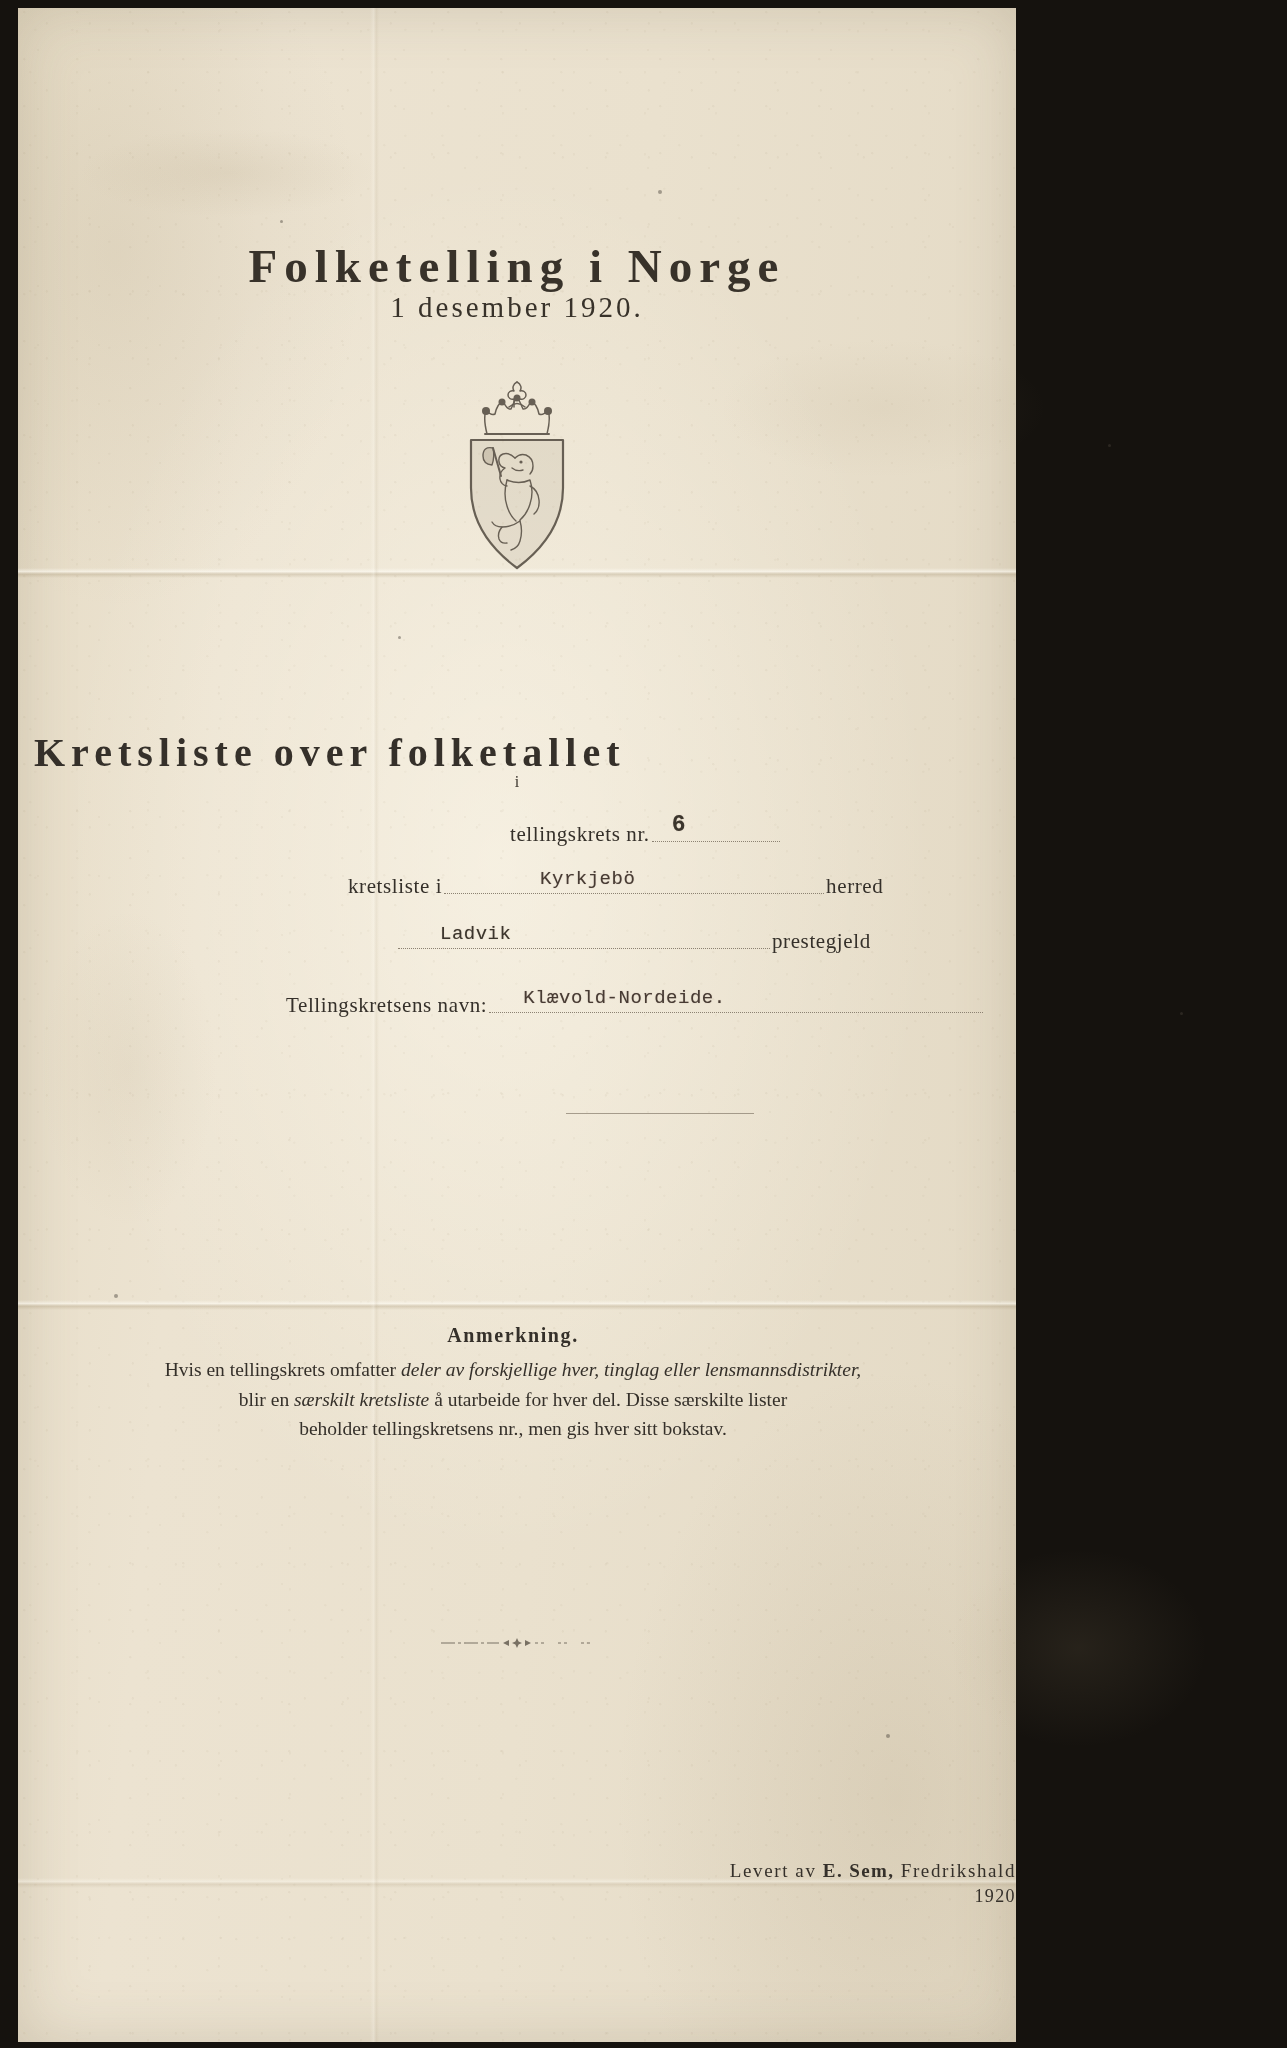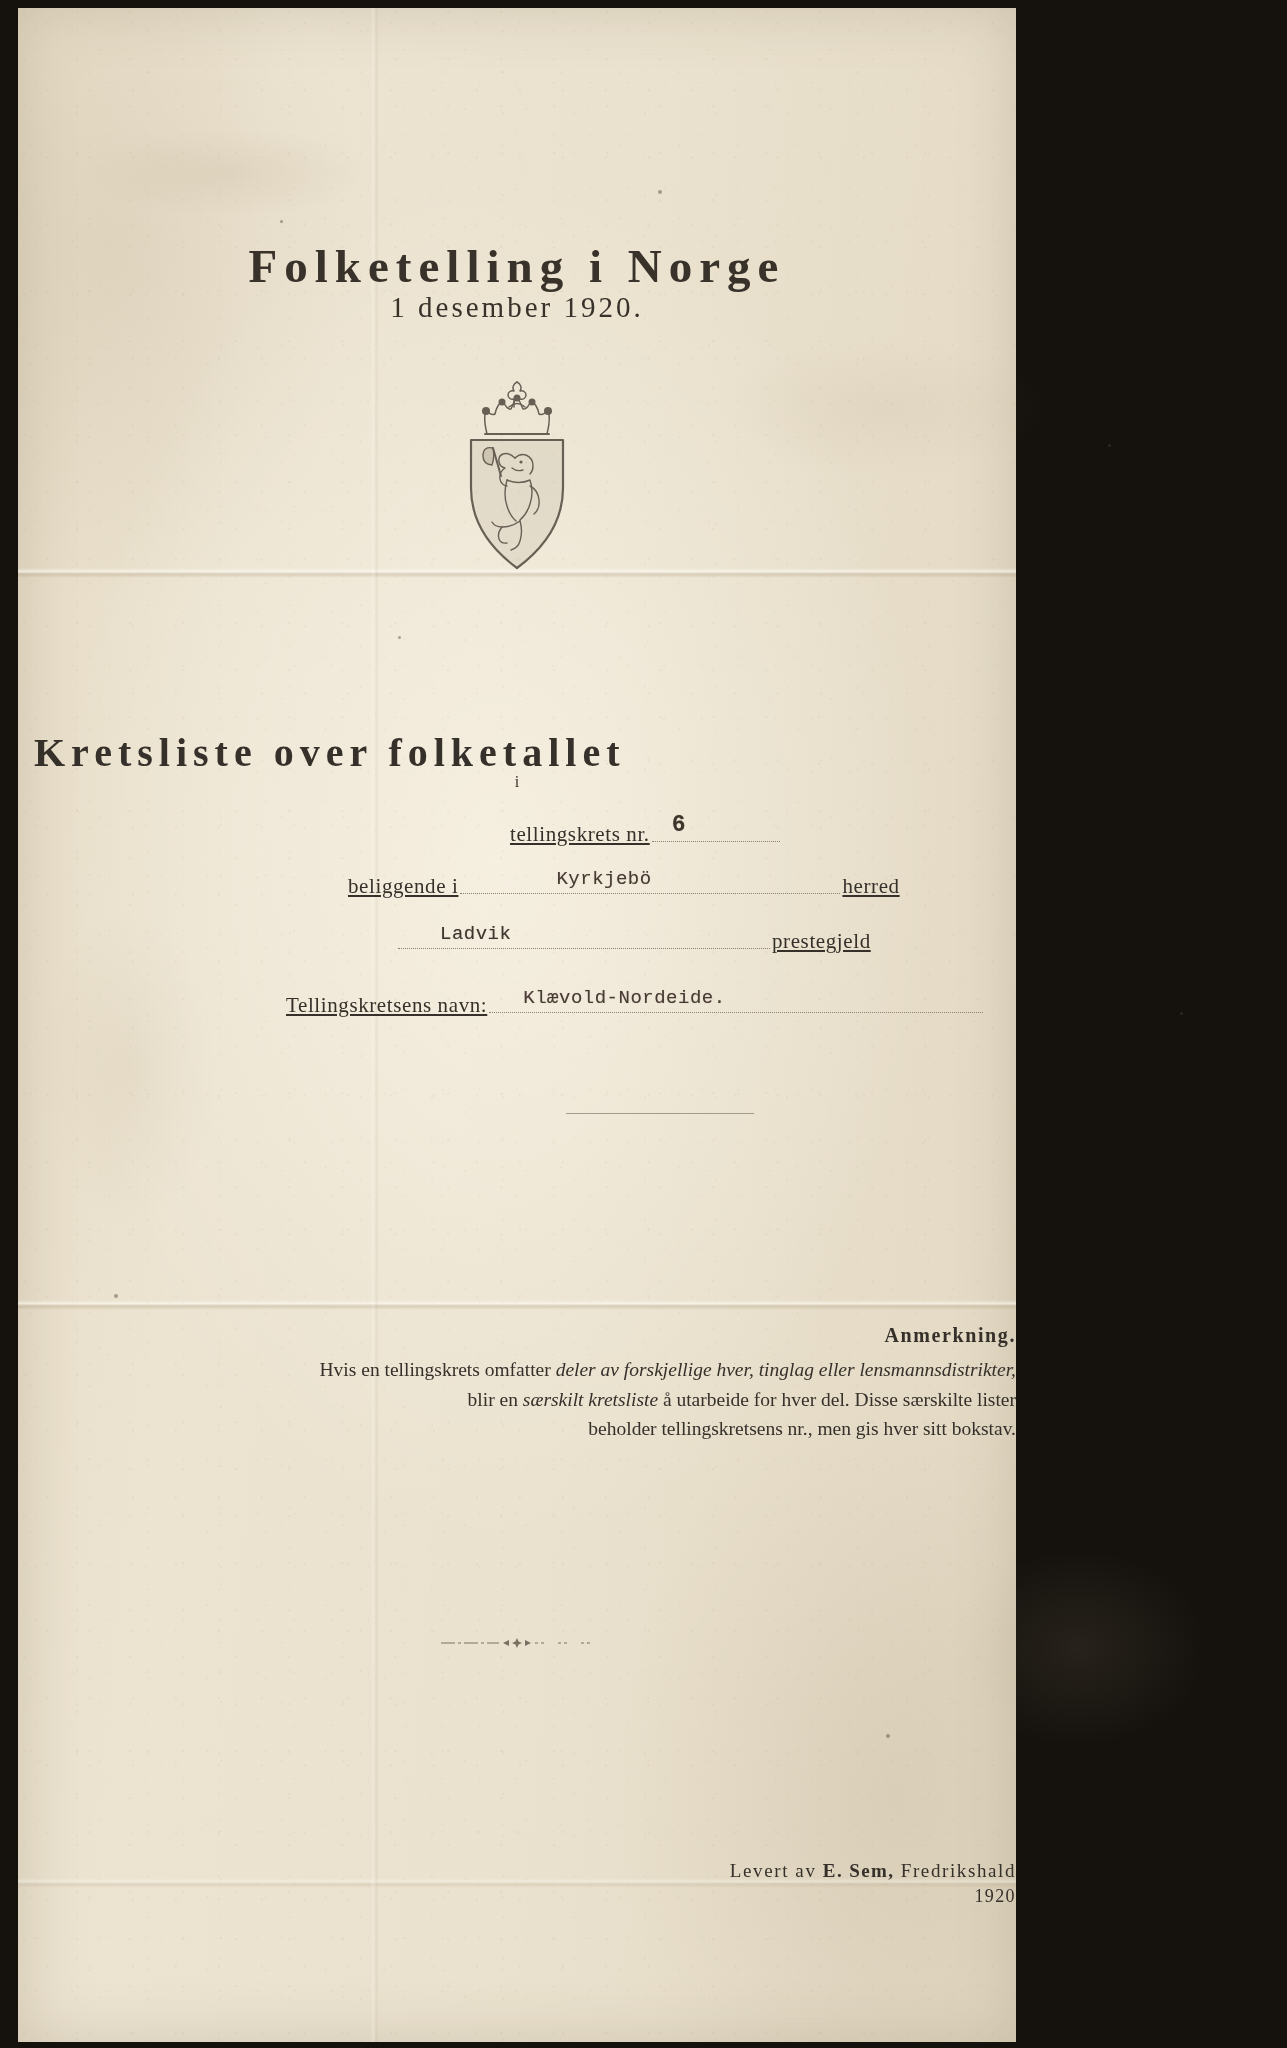--- a/index.html
+++ b/index.html
@@ -147,21 +147,20 @@
   }
 
   
   .row {
     position: absolute;
     display: flex;
     align-items: baseline;
     font-size: 21px;
     color: #35302a;
     white-space: nowrap;
-    text-decoration: underline;
   }
   .row .lbl { letter-spacing: .6px; }
   .dotline {
     position: relative;
     border-bottom: 1px dotted #8c8272;
     height: 1px;
     align-self: flex-end;
     margin: 0 2px 5px 2px;
   }
   
@@ -198,23 +197,23 @@
     top: 1105px;
     left: 548px;
     width: 188px;
     border-bottom: 1px solid #8c8272;
     opacity: .75;
   }
 
   
   .note {
     position: absolute;
-    left: 0; right: 0;
+    left: 0; right: 8px;
     top: 1316px;
-    text-align: right;
+    text-align: center;
     color: #35302a;
   }
   .note-title {
     font-size: 20px;
     font-weight: bold;
     letter-spacing: 1.6px;
     margin-bottom: 8px;
   }
   .note-body {
     font-size: 19.5px;
@@ -324,21 +323,21 @@
       <div class="tiny-i">i</div>
 
       <div class="row row-krets">
         <span class="lbl">tellingskrets nr.</span>
         <span class="dotline">
           <span class="typed">6</span>
         </span>
       </div>
 
       <div class="row row-herred">
-        <span class="lbl">beliggende i</span>
+        <span class="lbl">kretsliste i</span>
         <span class="dotline">
           <span class="typed ink-red">Kyrkjebö</span>
         </span>
         <span class="lbl">herred</span>
       </div>
 
       <div class="row row-navn">
         <span class="lbl">Tellingskretsens navn:</span>
         <span class="dotline">
           <span class="typed ink-red">Klævold-Nordeide.</span>

